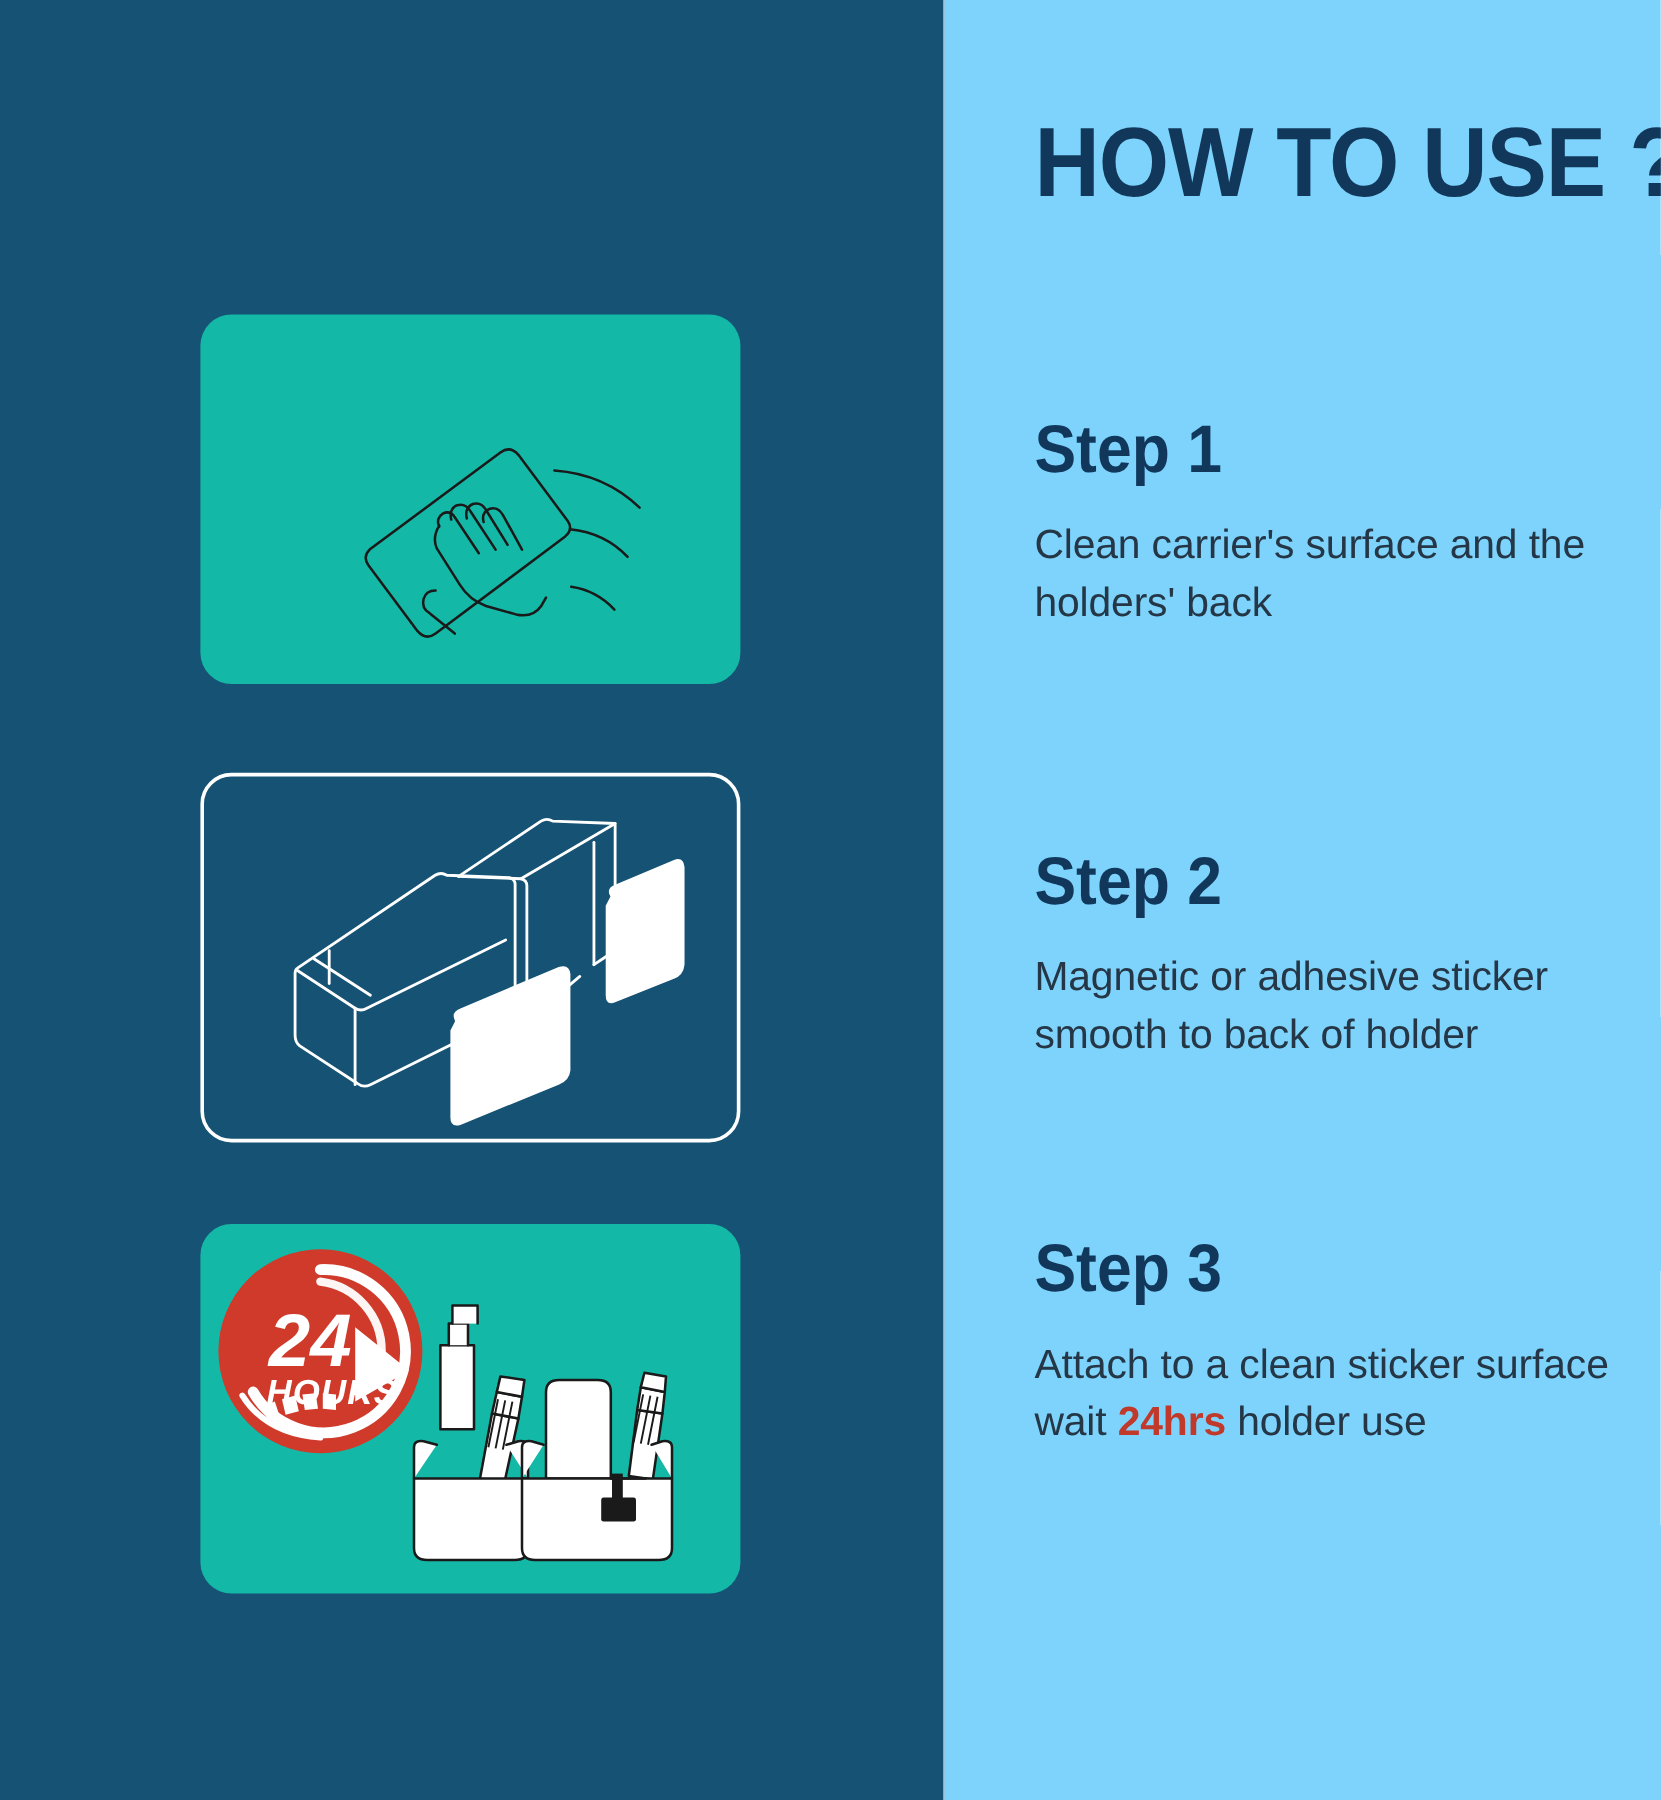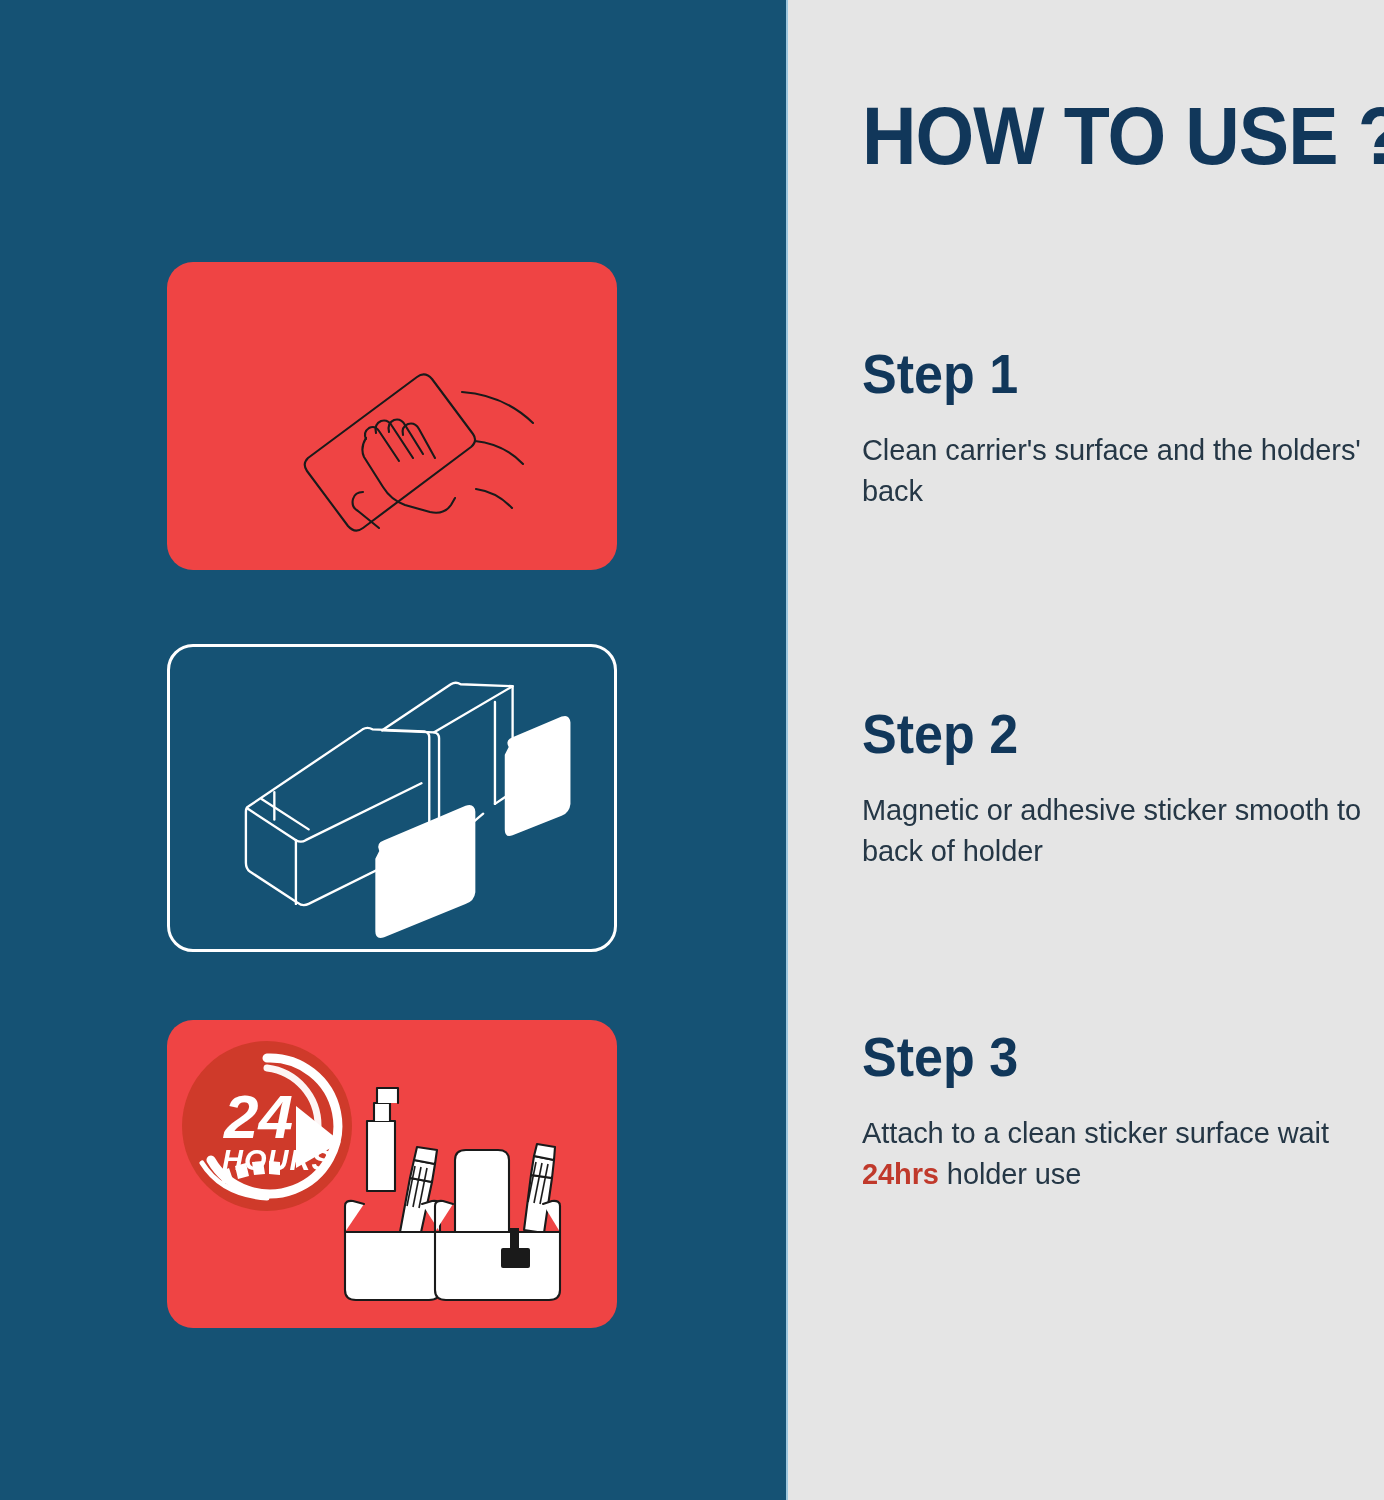--- a/index.html
+++ b/index.html
@@ -21,32 +21,32 @@
     position:absolute; left:786px; top:0;
     width:3px; height:1500px;
     background:#9cc6dd;
   }
 
   
   .card {
     position:absolute; left:167px; width:450px; height:308px;
     border-radius:26px;
   }
-  .card.white { background:#ef4444; }
+  .card.white { background:#14b8a6; }
   .card.outline { background:#155274; border:3px solid #ffffff; }
   #card-1 { top:262px; }
   #card-2 { top:644px; }
   #card-3 { top:1020px; }
   .card-svg { position:absolute; left:0; top:0; width:100%; height:100%; }
 
   
   .right-col {
     position:absolute; left:788px; top:0;
     width:596px; height:1500px;
-    background:#e5e5e5;
+    background:#7dd3fc;
   }
   .title {
     position:absolute; left:74px; top:95px;
     width:520px;
     font-family:"Liberation Sans Narrow","Liberation Sans", sans-serif;
     font-size:82px;
     font-weight:bold;
     letter-spacing:-1px;
     color:#11375a;
     line-height:1;
@@ -65,21 +65,21 @@
     font-size:56px;
     font-weight:bold;
     color:#11375a;
     line-height:1.05;
     letter-spacing:0px;
     transform:scaleX(0.93);
     transform-origin:left center;
   }
   .step-body {
     margin-top:26px;
-    font-size:29px;
+    font-size:34px;
     font-weight:300;
     color:#253746;
     line-height:1.42;
     letter-spacing:-0.1px;
   }
   .hl { color:#c0392b; font-weight:bold;text-align:right; }
 </style>
 </head>
 <body>
 

